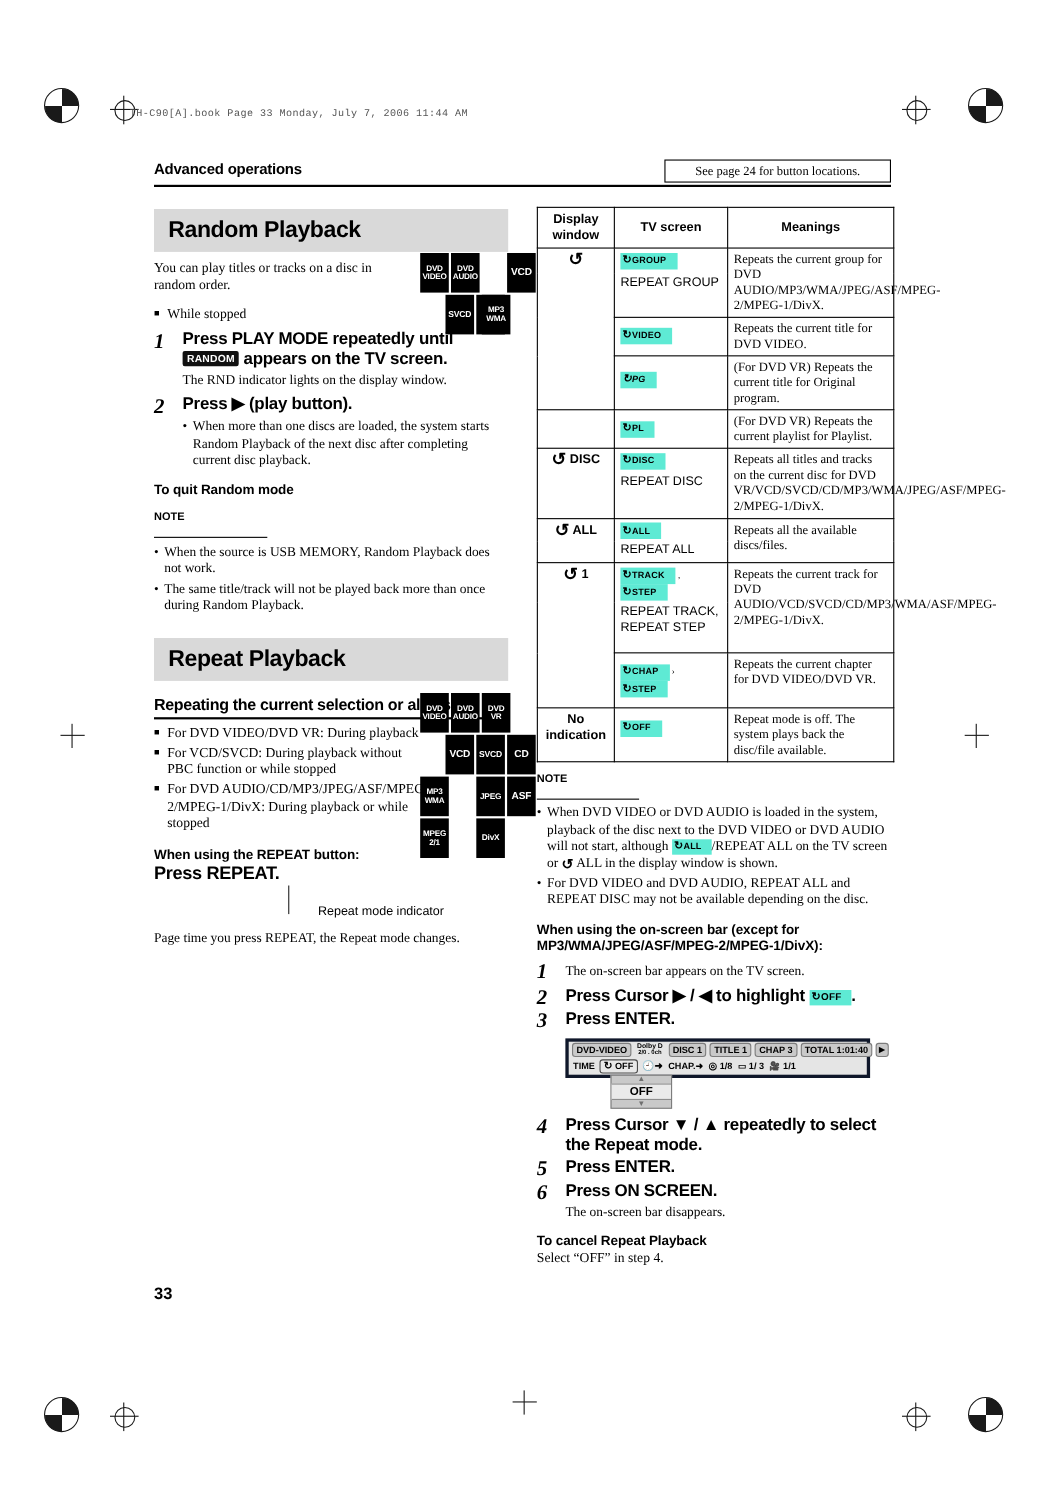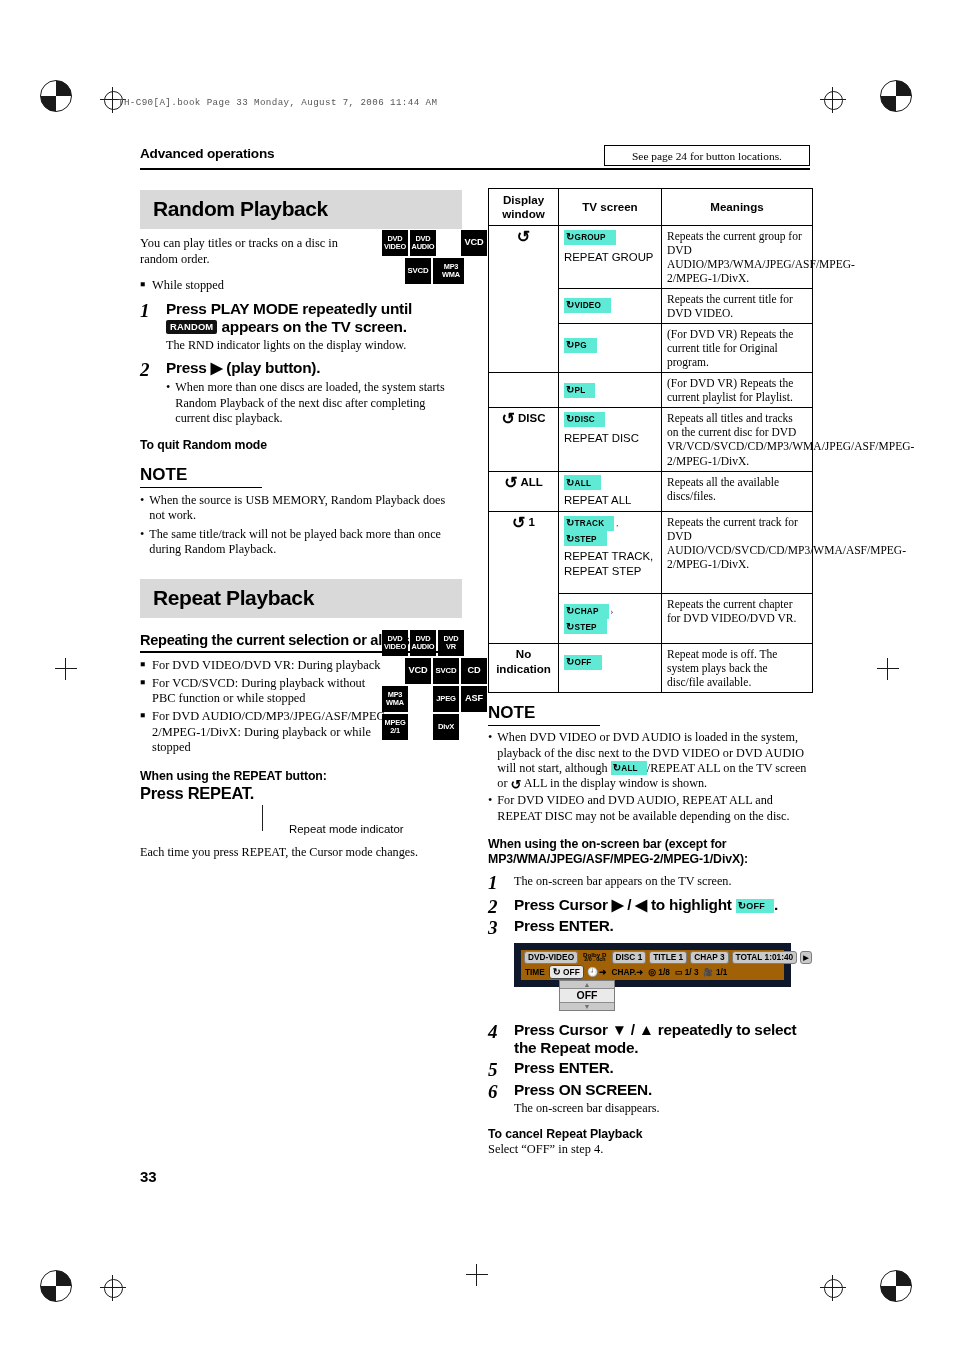--- a/index.html
+++ b/index.html
@@ -167,25 +167,25 @@
   .minihead {
     font-family: "Liberation Sans", sans-serif;
     font-weight: bold;
     font-size: 12.3px;
     margin-top: 12px;
     letter-spacing: -0.1px;
   }
   .note-h {
     font-family: "Liberation Sans", sans-serif;
     font-weight: bold;
-    font-size: 17px;
+    font-size: 10px;
     margin-top: 13px;
     display: inline-block;
     border-bottom: 1.6px solid #000;
-    padding-bottom: 2px;
+    padding-bottom: 12px;
     padding-right: 75px;
   }
 
   
   .chip-random {
     display: inline-block;
     background: #111;
     color: #fff;
     font-family: "Liberation Sans", sans-serif;
     font-weight: bold;
@@ -197,21 +197,21 @@
   }
   .chip-random.small { font-size: 8.6px; vertical-align: 1px; padding: 1px 3px 1.4px; }
 
   
   .badges {
     position: absolute;
     display: grid;
     gap: 2px;
   }
   .badge {
-    width: 26px; height: 26px;
+    width: 26px; height: 36px;
     background: #000;
     color: #fff;
     font-family: "Liberation Sans", sans-serif;
     font-weight: bold;
     font-size: 7.4px;
     line-height: 1.04;
     display: flex;
     flex-direction: column;
     align-items: center;
     justify-content: center;
@@ -350,22 +350,22 @@
     line-height: 1;
     display: inline-block;
     vertical-align: -2px;
   }
 
   
   .osbar {
     position: relative;
     margin-top: 6px;
     width: 277px;
-    background: #a16207;
-    border: 7px solid #0f172a;
+    background: #e5e5e5;
+    border: 3px solid #0f172a;
     box-sizing: border-box;
     font-family: "Liberation Sans", sans-serif;
   }
   .osrow {
     display: flex;
     align-items: center;
     gap: 3px;
     padding: 2px 3px;
     height: 15px;
     box-sizing: border-box;
@@ -448,21 +448,21 @@
   <div class="crosshair" style="left:100px; top:1275px;">
       <span class="ring"></span>
     </div>
   <div class="crosshair" style="left:820px; top:1275px;">
       <span class="ring"></span>
     </div>
   <div class="cornermark" style="left:55px; top:658px;"></div>
   <div class="cornermark" style="left:877px; top:658px;"></div>
   <div class="cornermark" style="left:466px; top:1264px;"></div>
 
-  <div class="filestamp">TH-C90[A].book   Page 33   Monday, August 7, 2006   11:44 AM</div>
+  <div class="filestamp">TH-C90[A].book   Page 33   Monday, July 7, 2006   11:44 AM</div>
   <div class="runhead">Advanced operations</div>
   <div class="runrule"></div>
   <div class="seepage">See page 24 for button locations.</div>
 
   <div class="colL">
 
     <div class="banner">Random Playback</div>
 
     <div class="body-t" style="margin-top:7px; width:228px;">You can play titles or tracks on a disc in random order.</div>
 
@@ -532,21 +532,21 @@
 
     <div class="minihead" style="margin-top:13px;">When using the REPEAT button:</div>
     <div style="font-family:'Liberation Sans',sans-serif; font-weight:bold; font-size:16.5px; letter-spacing:-0.3px; margin-top:1px;">Press REPEAT.</div>
 
     
 
   </div>
 
   <div class="leaderline"></div>
   <div class="leadercap">Repeat mode indicator</div>
-  <div class="eachtime">Each time you press REPEAT, the Cursor mode changes.</div>
+  <div class="eachtime">Page time you press REPEAT, the Repeat mode changes.</div>
 
   <div class="badges" style="left:382px; top:230px; grid-template-columns: repeat(3, 26px);">
     <div class="badge">
         <span>DVD</span>
         <span>VIDEO</span>
       </div>
     <div class="badge">
         <span>DVD</span>
         <span>AUDIO</span>
       </div>
@@ -618,21 +618,21 @@
         <tr>
           <td class="tvcell txtmode" style="border-top:none; padding-top:1px; padding-bottom:20px;">REPEAT GROUP</td>
         </tr>
         <tr>
           <td class="tvcell" style="padding-top:8px; padding-bottom:8px;">
             <span class="tvchip"><span class="rp">↻</span><span>VIDEO</span></span>
           </td>
           <td class="tvcell">Repeats the current title for DVD VIDEO.</td>
         </tr>
         <tr>
-          <td class="tvcell" style="padding-top:13px; ">
+          <td class="tvcell" style="padding-top:13px; font-style:italic;">
             <span class="tvchip"><span class="rp">↻</span><span>PG</span></span>
           </td>
           <td class="tvcell">(For DVD VR) Repeats the current title for Original program.</td>
         </tr>
         <tr>
           <td class="dispcell"></td>
           <td class="tvcell" style="padding-top:9px; padding-bottom:9px;">
             <span class="tvchip"><span class="rp">↻</span><span>PL</span></span>
           </td>
           <td class="tvcell">(For DVD VR) Repeats the current playlist for Playlist.</td>

